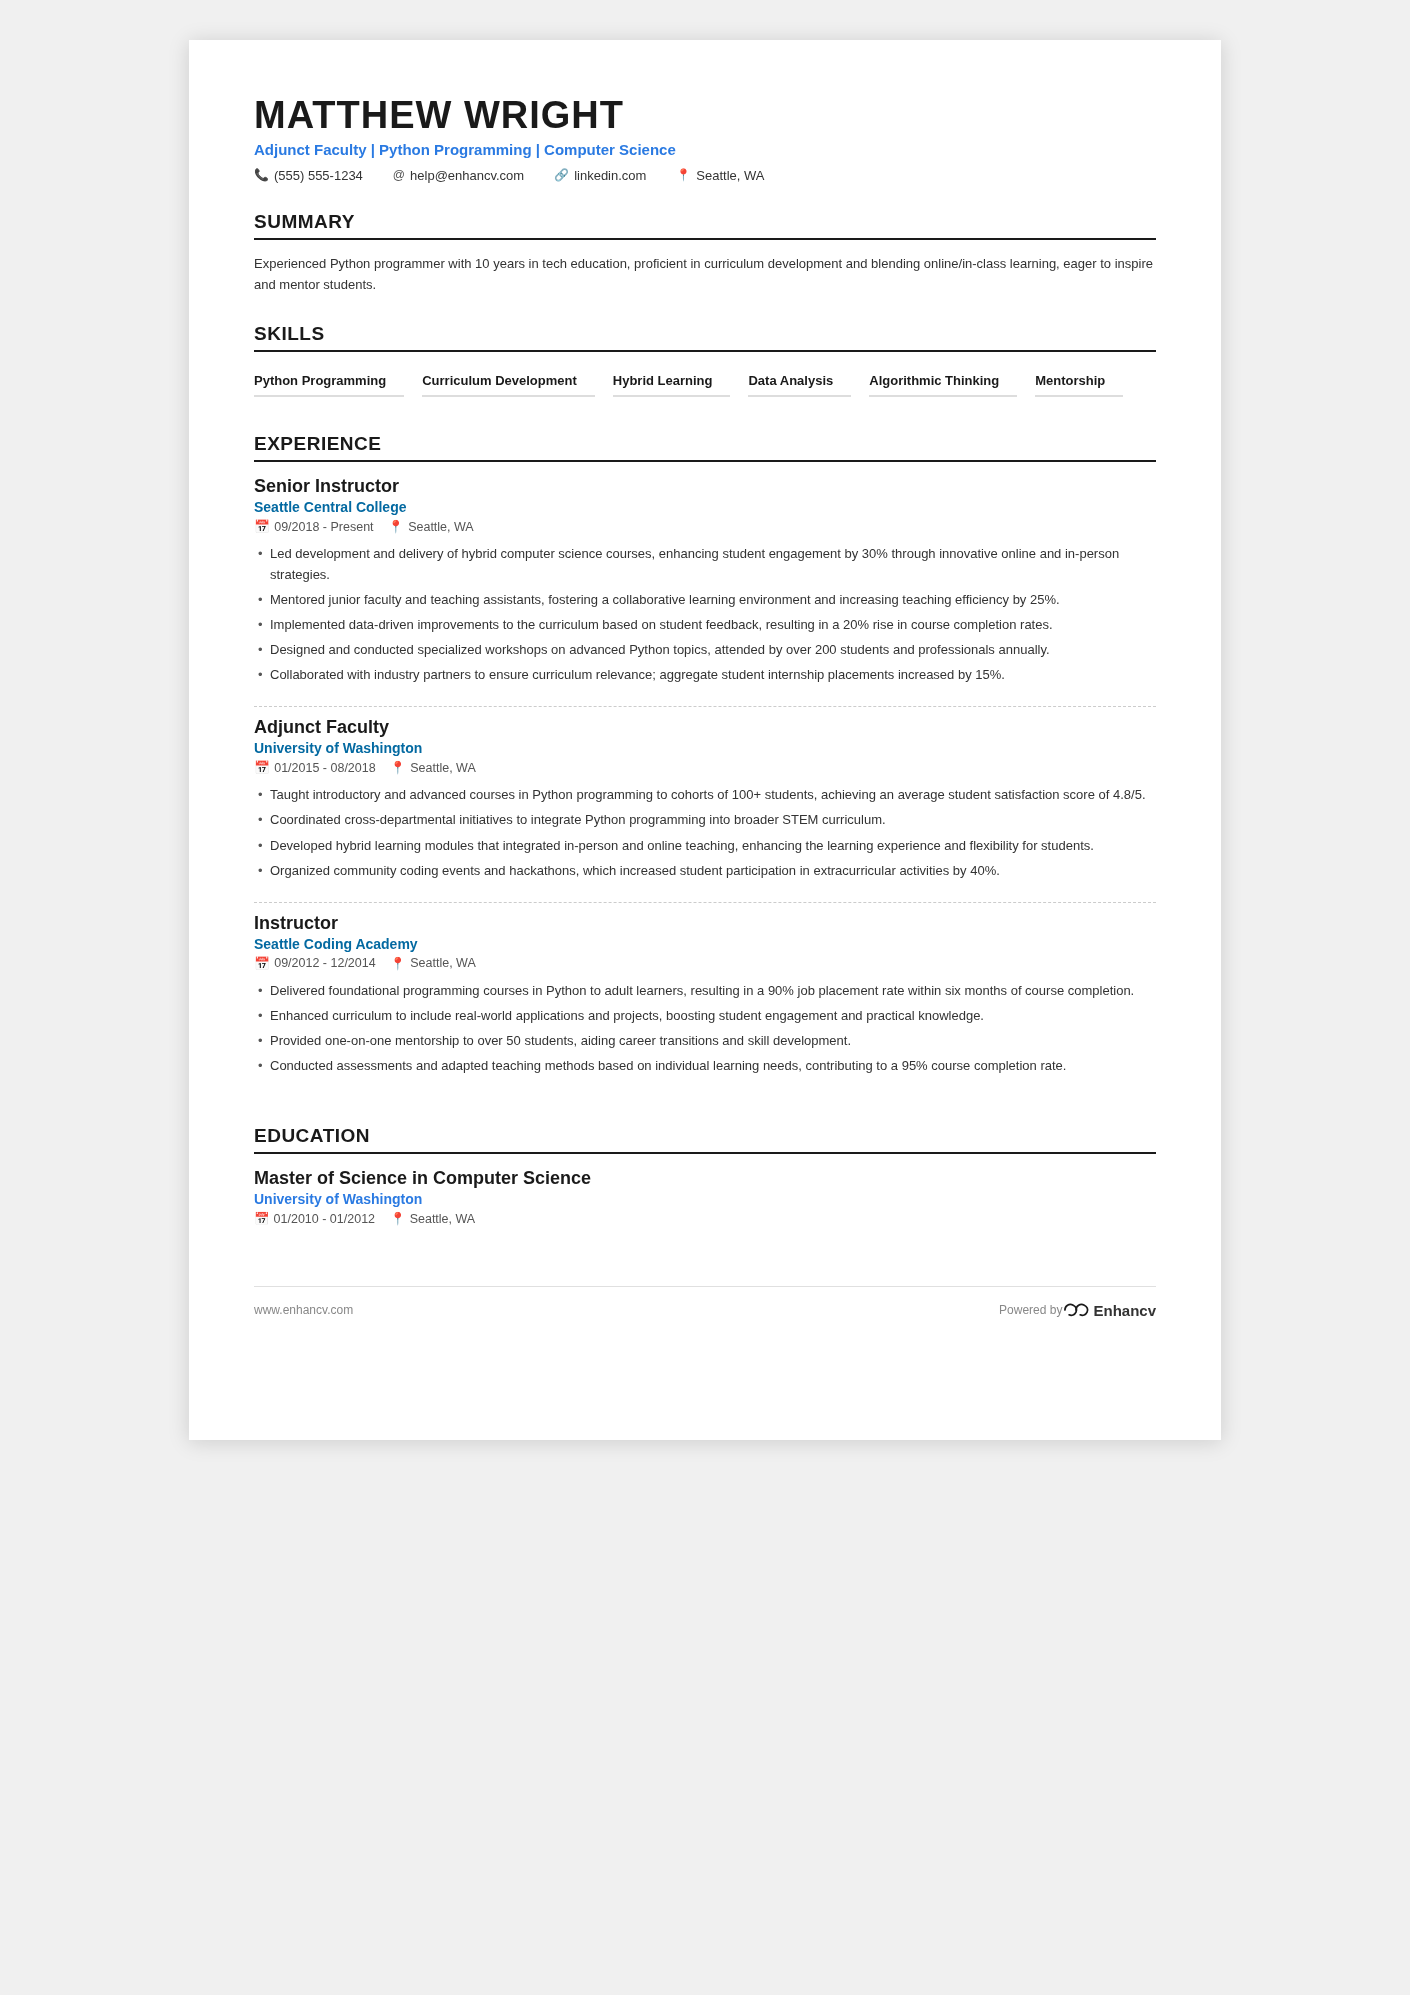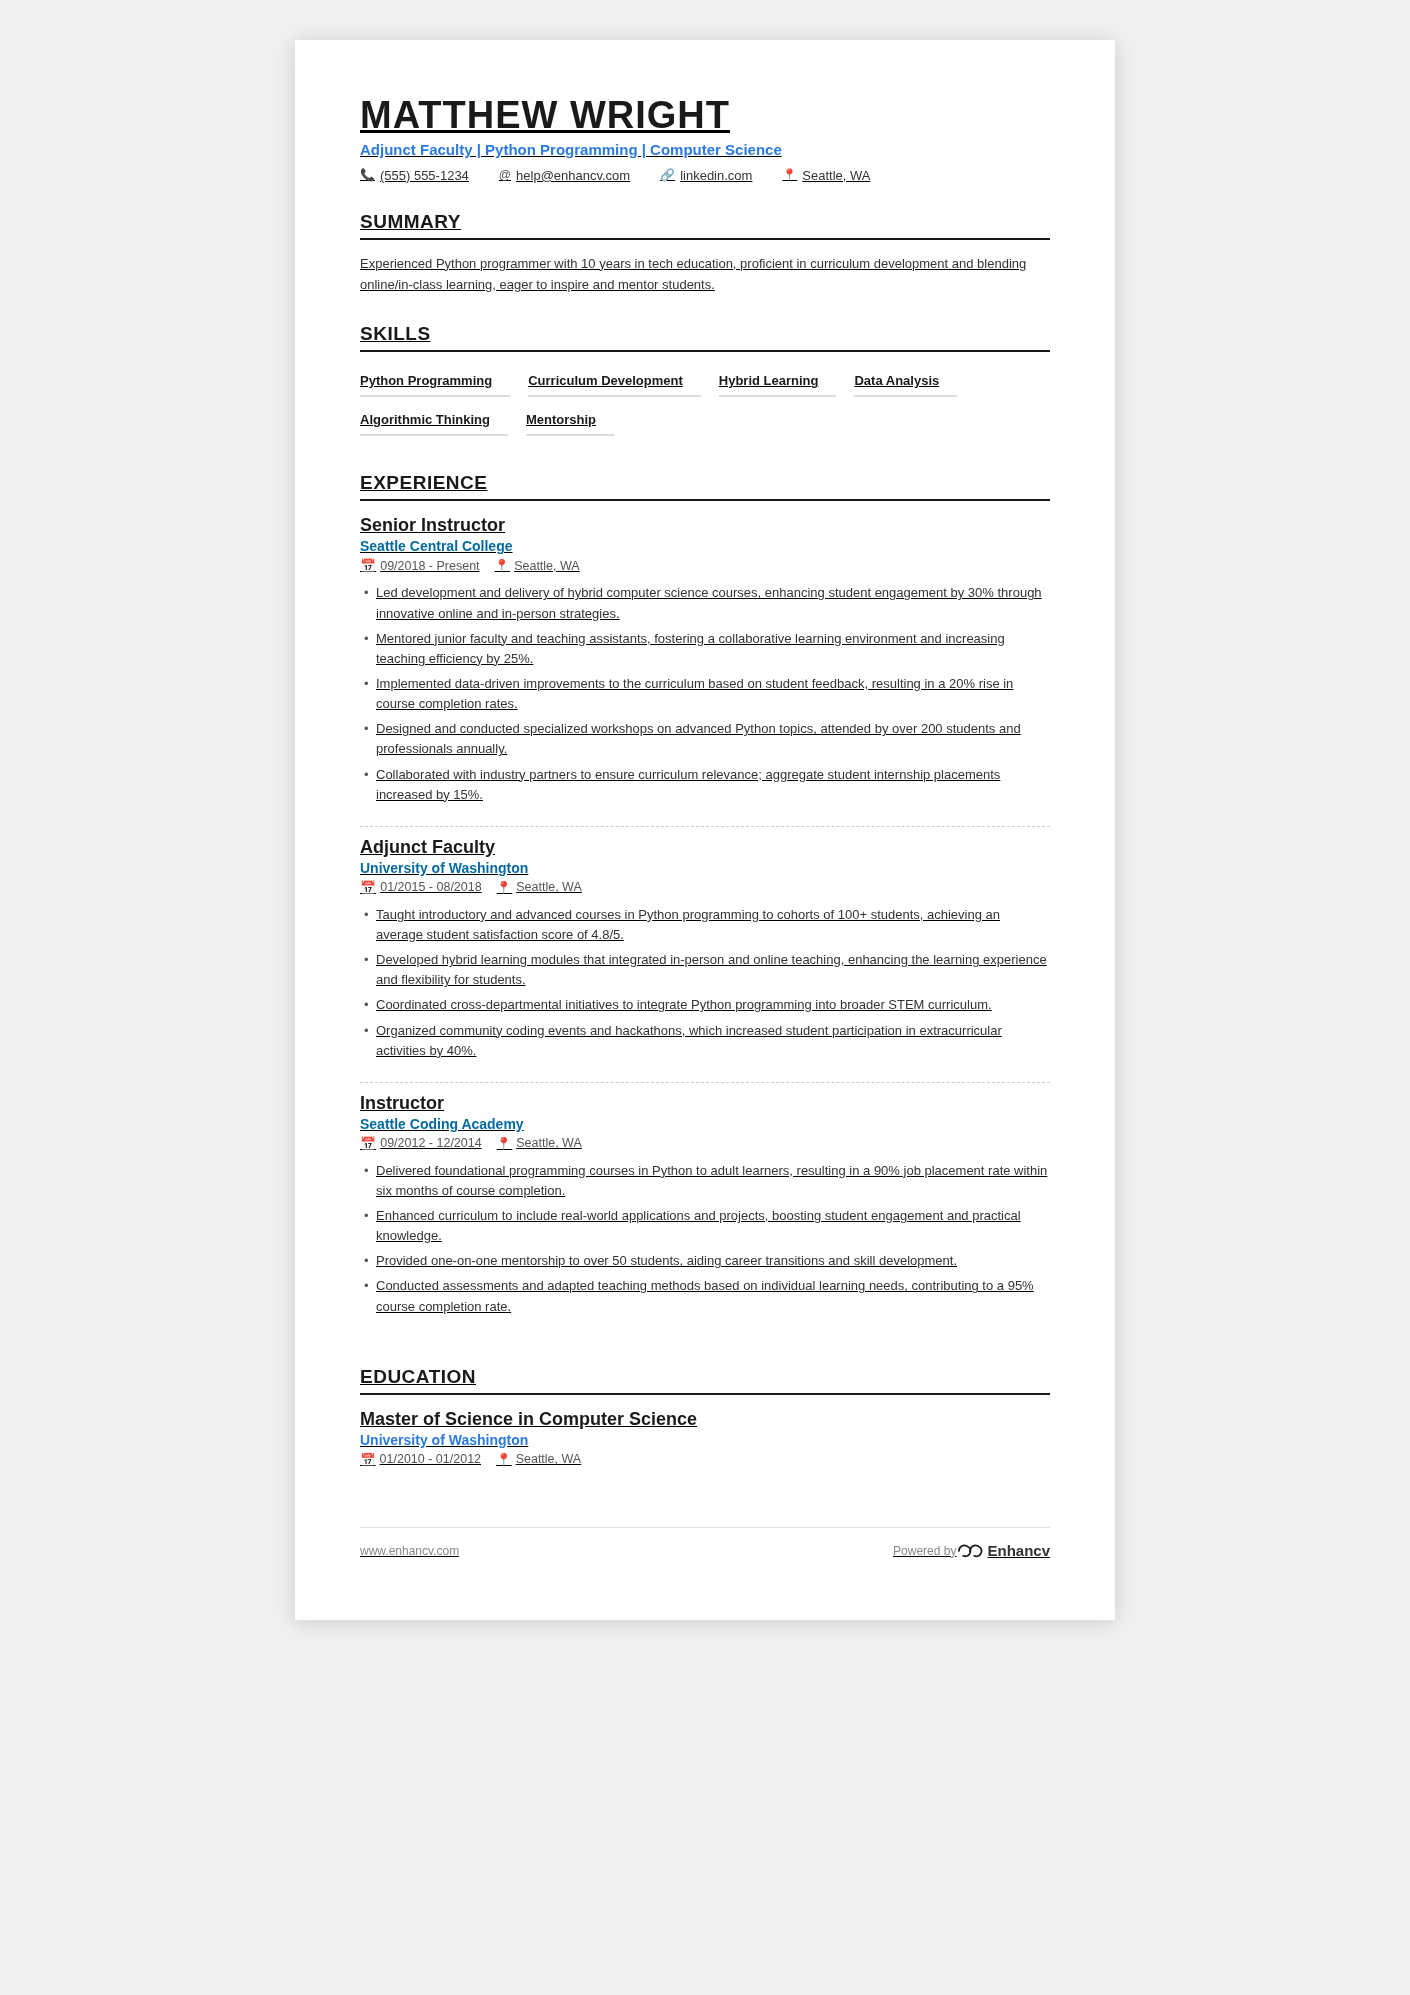--- a/index.html
+++ b/index.html
@@ -5,26 +5,25 @@
     * { box-sizing: border-box; margin: 0; padding: 0; }
     body {
       font-family: 'Arial', sans-serif;
       background: #f0f0f0;
       display: flex;
       justify-content: center;
       padding: 40px 20px;
     }
     .resume-page {
       background: #fff;
-      width: 820px;
+      width: 1032px;
       min-height: 1400px;
       padding: 55px 65px 60px 65px;
       box-shadow: 0 2px 20px rgba(0,0,0,0.15);
       position: relative;
-      text-decoration: underline;
     }
 
     
     .header-name {
       font-size: 38px;
       font-weight: 900;
       color: #1a1a1a;
       letter-spacing: 1px;
       line-height: 1.1;
     }
@@ -269,22 +268,22 @@
         </div>
         <div class="experience-entry">
           <div class="job-title">Adjunct Faculty</div>
           <div class="job-company">University of Washington</div>
           <div class="job-meta">
             <span><span style="font-size:13px;">📅</span> 01/2015 - 08/2018</span>
             <span><span>📍</span> Seattle, WA</span>
           </div>
           <ul class="job-bullets">
             <li>Taught introductory and advanced courses in Python programming to cohorts of 100+ students, achieving an average student satisfaction score of 4.8/5.</li>
+            <li>Coordinated cross-departmental initiatives to integrate Python programming into broader STEM curriculum.</li>
             <li>Developed hybrid learning modules that integrated in-person and online teaching, enhancing the learning experience and flexibility for students.</li>
-            <li>Coordinated cross-departmental initiatives to integrate Python programming into broader STEM curriculum.</li>
             <li>Organized community coding events and hackathons, which increased student participation in extracurricular activities by 40%.</li>
           </ul>
         </div>
         <div class="experience-entry">
           <div class="job-title">Instructor</div>
           <div class="job-company">Seattle Coding Academy</div>
           <div class="job-meta">
             <span><span style="font-size:13px;">📅</span> 09/2012 - 12/2014</span>
             <span><span>📍</span> Seattle, WA</span>
           </div>

